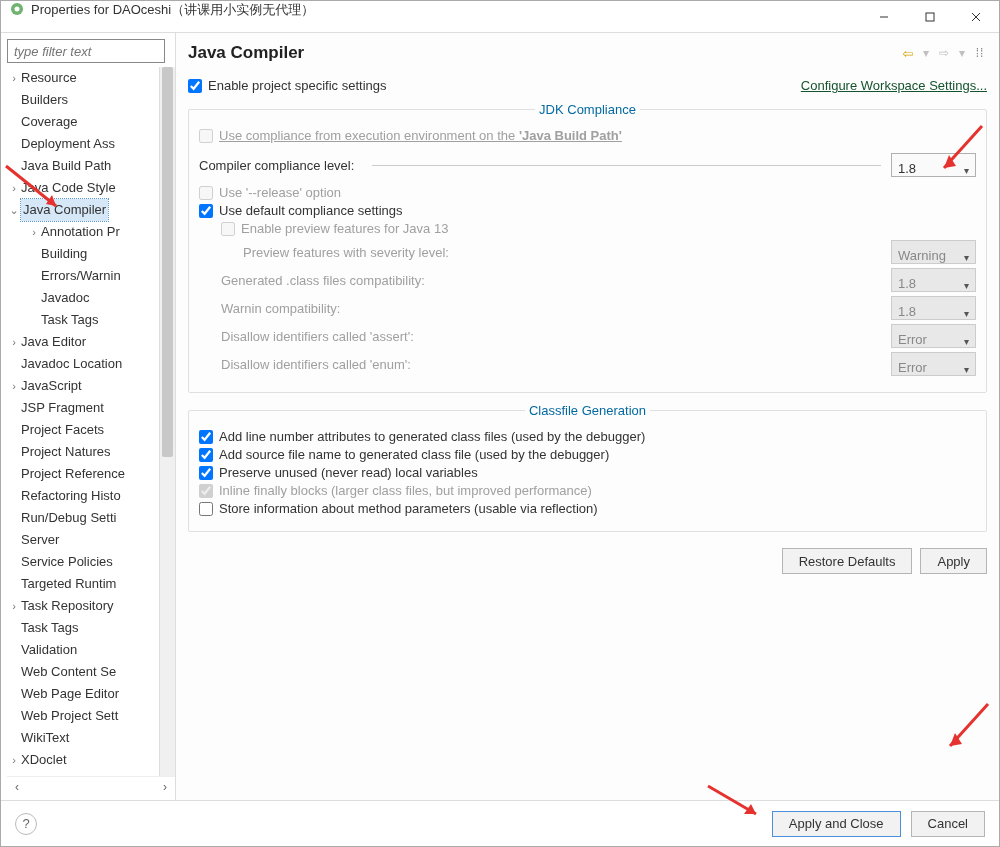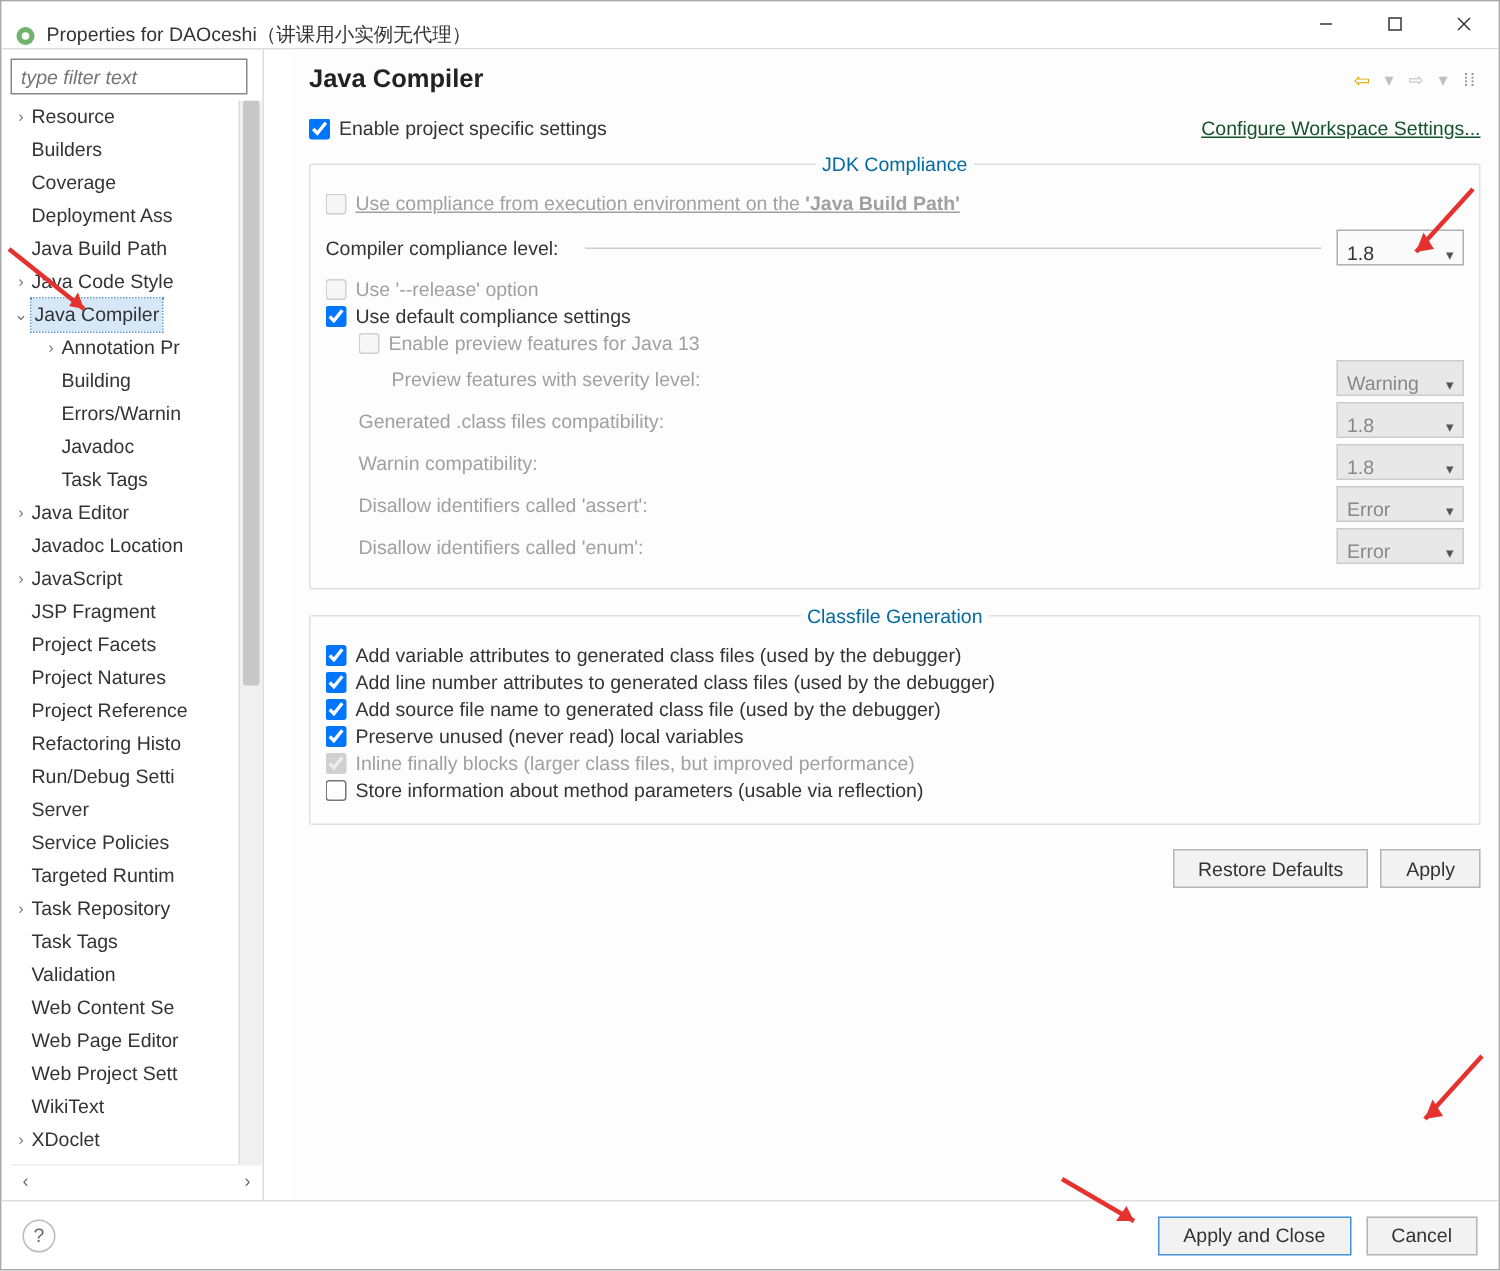--- a/index.html
+++ b/index.html
@@ -10,38 +10,37 @@
     background: #ffffff;
     color: #333;
     width: 1000px;
     height: 847px;
     overflow: hidden;
     border: 1px solid #aaa;
   }
   
   .titlebar {
     display: flex;
-    align-items: flex-end;
+    align-items: flex-start;
     height: 32px;
     background: #fff;
     border-bottom: 1px solid #ddd;
     padding-left: 8px;
   }
   .titlebar .icon { width:16px; height:16px; margin-right:6px; position:relative; }
   .titlebar .icon svg { width:16px; height:16px; }
   .titlebar .title { font-size:13px; color:#333; }
   .win-btns { margin-left:auto; display:flex; }
   .win-btn { width:46px; height:32px; display:flex; align-items:center; justify-content:center; color:#333; font-size:10px; }
   .win-btn svg { width:10px; height:10px; stroke:#333; stroke-width:1; fill:none; }
 
   
   .content {
     display:flex;
     height: calc(100% - 32px - 46px);
-    gap: 18px;
   }
   .sidebar {
     width: 175px;
     border-right:1px solid #ddd;
     padding:6px 0 4px 6px;
     display:flex;
     flex-direction:column;
   }
   .filter {
     width: 158px;
@@ -529,24 +528,20 @@
             <span>Error</span>
               <span class="chev">▾</span>
           </div>
         </div>
       </fieldset>
 
       <fieldset class="group">
         <legend>Classfile Generation</legend>
         <label class="chk">
             <input type="checkbox" checked="" style="">
-            <span>Add variable attributes to generated class files (used by the debugger)</span>
-          </label>
-        <label class="chk">
-            <input type="checkbox" checked="" style="">
             <span>Add line number attributes to generated class files (used by the debugger)</span>
           </label>
         <label class="chk">
             <input type="checkbox" checked="" style="">
             <span>Add source file name to generated class file (used by the debugger)</span>
           </label>
         <label class="chk">
             <input type="checkbox" checked="" style="">
             <span>Preserve unused (never read) local variables</span>
           </label>

